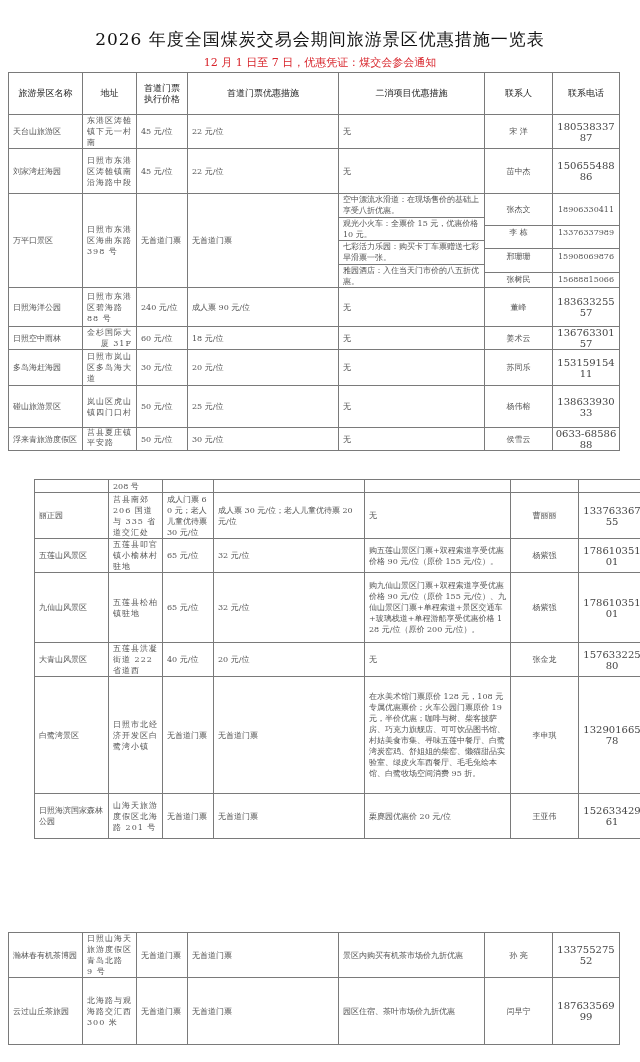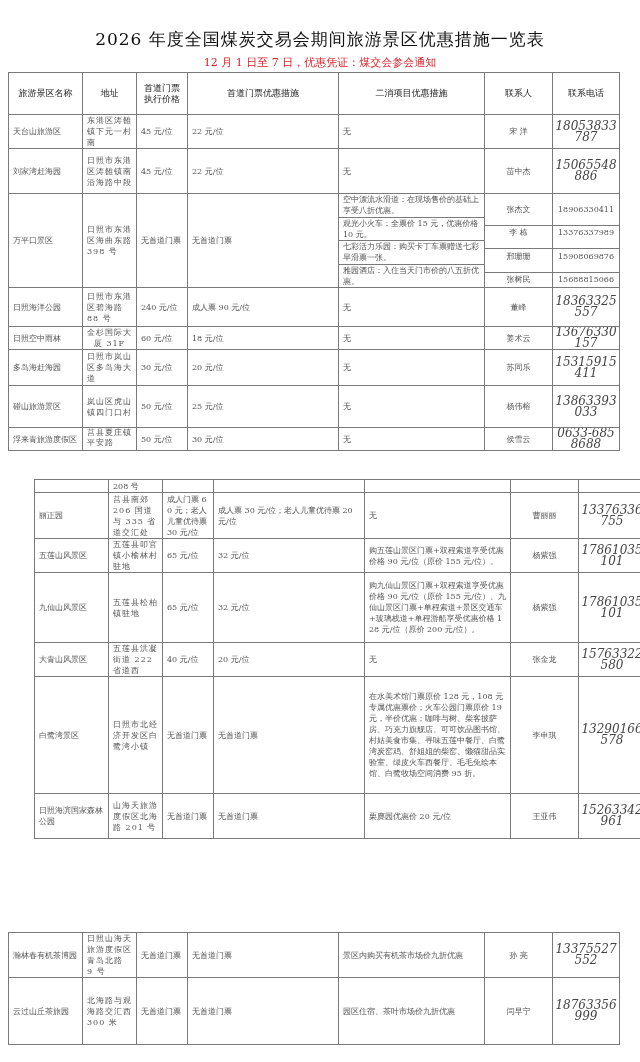--- a/index.html
+++ b/index.html
@@ -10,21 +10,21 @@
   .subtitle { position: absolute; left: 0; top: 55px; width: 640px; text-align: center;
               font-size: 11px; color: #d8232a; font-family: "DejaVu Serif", serif; }
   table { position: absolute; left: 8px; border-collapse: collapse; table-layout: fixed; width: 611px; }
   td, th { border: 1px solid #7a7a7a; font-size: 8px; line-height: 11px; padding: 0 4px;
            vertical-align: middle; color: #555; overflow: hidden; word-break: break-all; }
   th { font-weight: normal; color: #222; text-align: center; font-size: 9px;
        font-family: "DejaVu Sans", "Liberation Sans", sans-serif; }
   td.c-name { }
   td.c-addr { letter-spacing: 1px; }
   td.c-person, td.c-phone { text-align: center; }
-  td.c-phone { font-size: 12px; color: #444; padding: 0 2px; font-style: italic; }
+  td.c-phone { font-size: 10px; color: #444; padding: 0 2px; }
   .multi { display: flex; flex-direction: column; height: 100%; }
   .multi > div { flex: 1; display: flex; align-items: center; border-top: 1px solid #7a7a7a; padding: 0 4px; }
   .multi > div:first-child { border-top: none; }
   .multi.center > div { justify-content: center; margin-top: 8px; }
   td.split { padding: 0; height: 100%; }
 </style>
 </head>
 <body>
 
 <div class="title">2026 年度全国煤炭交易会期间旅游景区优惠措施一览表</div>
@@ -102,21 +102,21 @@
     <td class="c-name">日照海洋公园</td>
     <td class="c-addr">日照市东港区碧海路 88 号</td>
     <td>240 元/位</td>
     <td>成人票 90 元/位</td>
     <td>无</td>
     <td class="c-person">董峰</td>
     <td class="c-phone">18363325557</td>
   </tr>
   <tr style="height:20px">
     <td class="c-name">日照空中雨林</td>
-    <td class="c-addr" style="text-align:center">金杉国际大厦 31F</td>
+    <td class="c-addr" style="text-align:right">金杉国际大厦 31F</td>
     <td>60 元/位</td>
     <td>18 元/位</td>
     <td>无</td>
     <td class="c-person">姜术云</td>
     <td class="c-phone">13676330157</td>
   </tr>
   <tr style="height:36px">
     <td class="c-name">多岛海赶海园</td>
     <td class="c-addr">日照市岚山区多岛海大道</td>
     <td>30 元/位</td>

